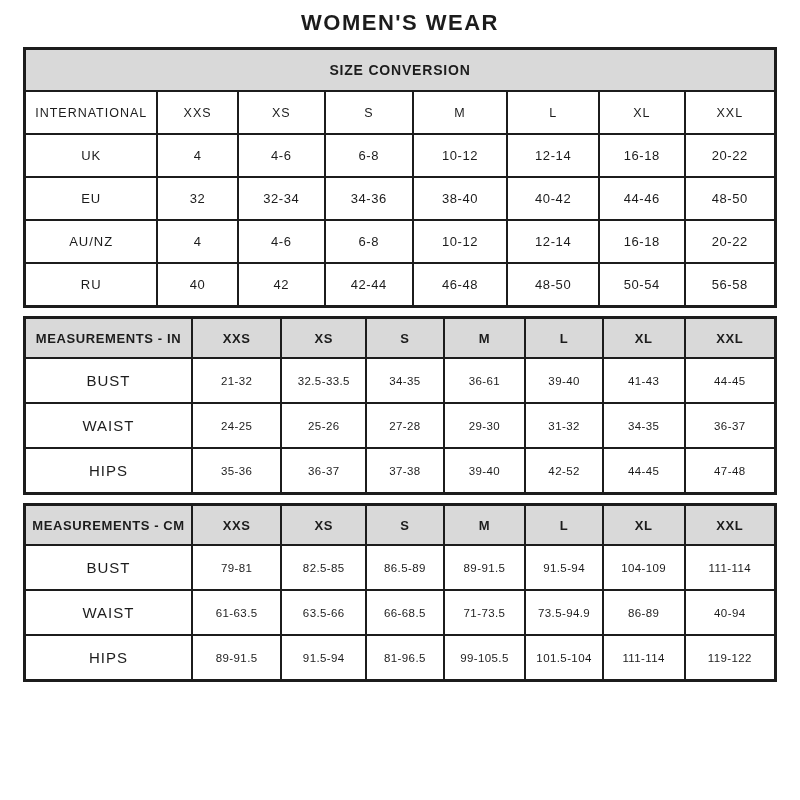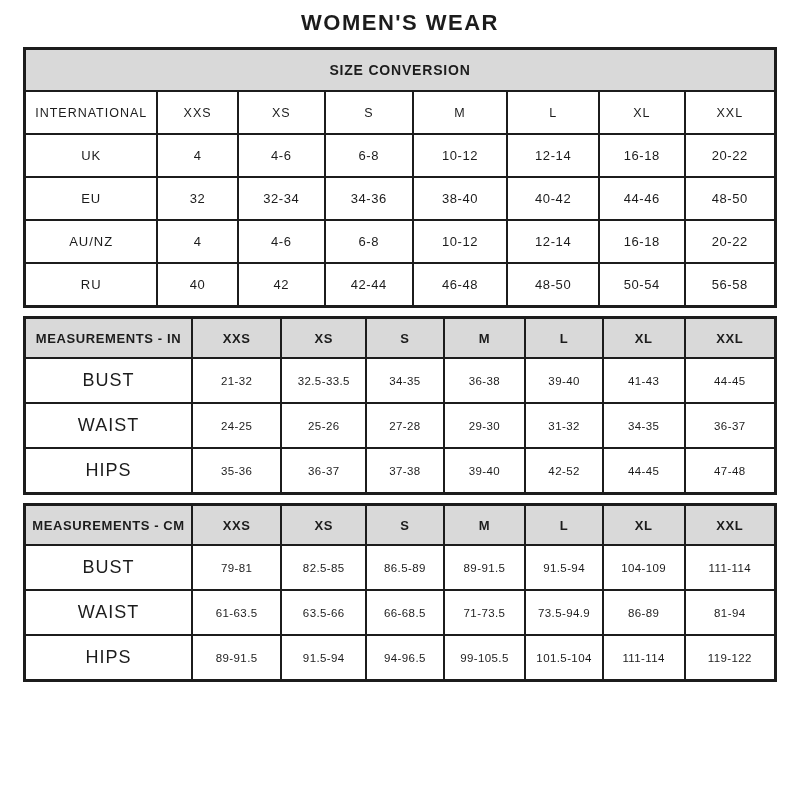--- a/index.html
+++ b/index.html
@@ -69,21 +69,21 @@
   .cols-row-gray th {
     height: 38px;
     background: var(--head-bg, #d9d9d9);
     font-size: 13px;
     font-weight: bold;
     letter-spacing: 0.6px;
   }
   .meas-table tbody th {
     height: 43px;
     font-weight: normal;
-    font-size: 18px;
+    font-size: 15px;
     letter-spacing: 1px;
   }
   .meas-table tbody td {
     font-size: 11.5px;
     letter-spacing: 0.4px;
   }
 </style>
 </head>
 <body>
 
@@ -183,21 +183,21 @@
           <th>XL</th>
           <th>XXL</th>
         </tr>
     </thead>
     <tbody>
         <tr>
           <th>BUST</th>
           <td>21-32</td>
           <td>32.5-33.5</td>
           <td>34-35</td>
-          <td>36-38</td>
+          <td>36-61</td>
           <td>39-40</td>
           <td>41-43</td>
           <td>44-45</td>
         </tr>
         <tr>
           <th>WAIST</th>
           <td>24-25</td>
           <td>25-26</td>
           <td>27-28</td>
           <td>29-30</td>
@@ -253,27 +253,27 @@
           <td>111-114</td>
         </tr>
         <tr>
           <th>WAIST</th>
           <td>61-63.5</td>
           <td>63.5-66</td>
           <td>66-68.5</td>
           <td>71-73.5</td>
           <td>73.5-94.9</td>
           <td>86-89</td>
-          <td>81-94</td>
+          <td>40-94</td>
         </tr>
         <tr>
           <th>HIPS</th>
           <td>89-91.5</td>
           <td>91.5-94</td>
-          <td>94-96.5</td>
+          <td>81-96.5</td>
           <td>99-105.5</td>
           <td>101.5-104</td>
           <td>111-114</td>
           <td>119-122</td>
         </tr>
       </tbody>
   </table>
 
 </div>
 

